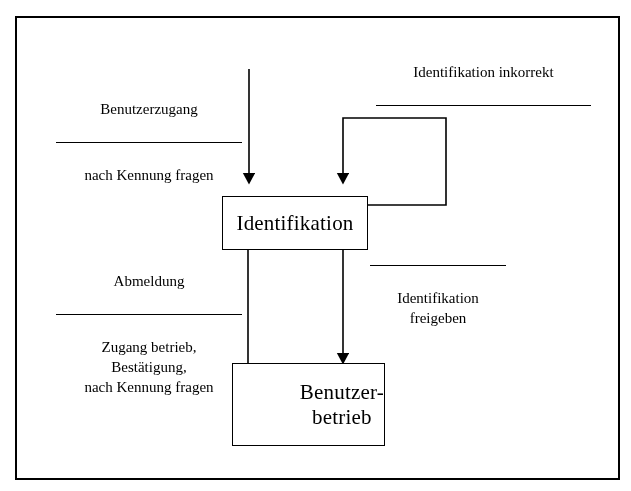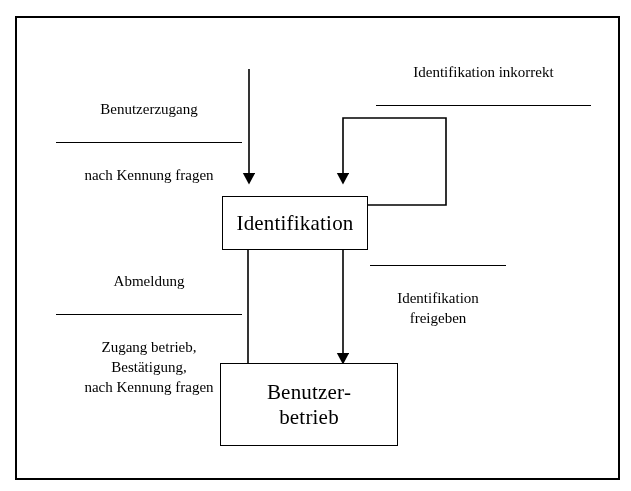--- a/index.html
+++ b/index.html
@@ -52,24 +52,25 @@
     white-space: pre-line;
   }
   #state-identifikation {
     left: 222px;
     top: 184px;
     width: 146px;
     height: 54px;
     margin-top: 12px;
   }
   #state-benutzerbetrieb {
-    left: 220px;
+    left: 232px;
     top: 363px;
-    width: 178px;
+    width: 153px;
     height: 83px;
+    justify-content: flex-end;
   }
   .transition-label {
     position: absolute;
     text-align: center;
     font-size: 15px;
     line-height: 1.33;
     white-space: pre-line;
   }
   .tl-condition {
     display: block;

